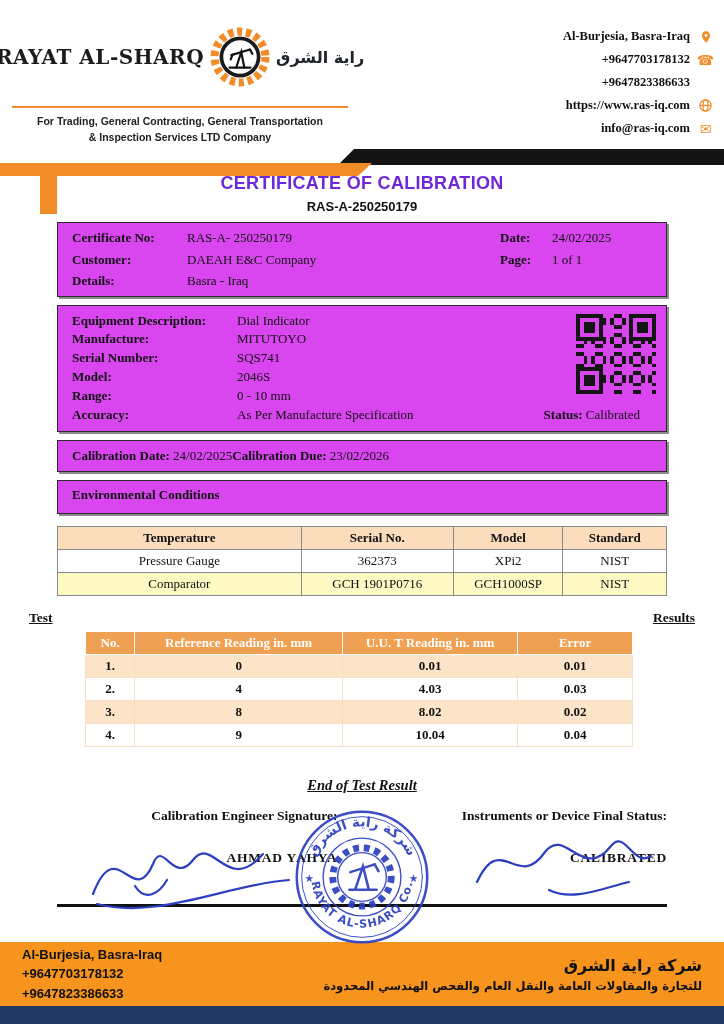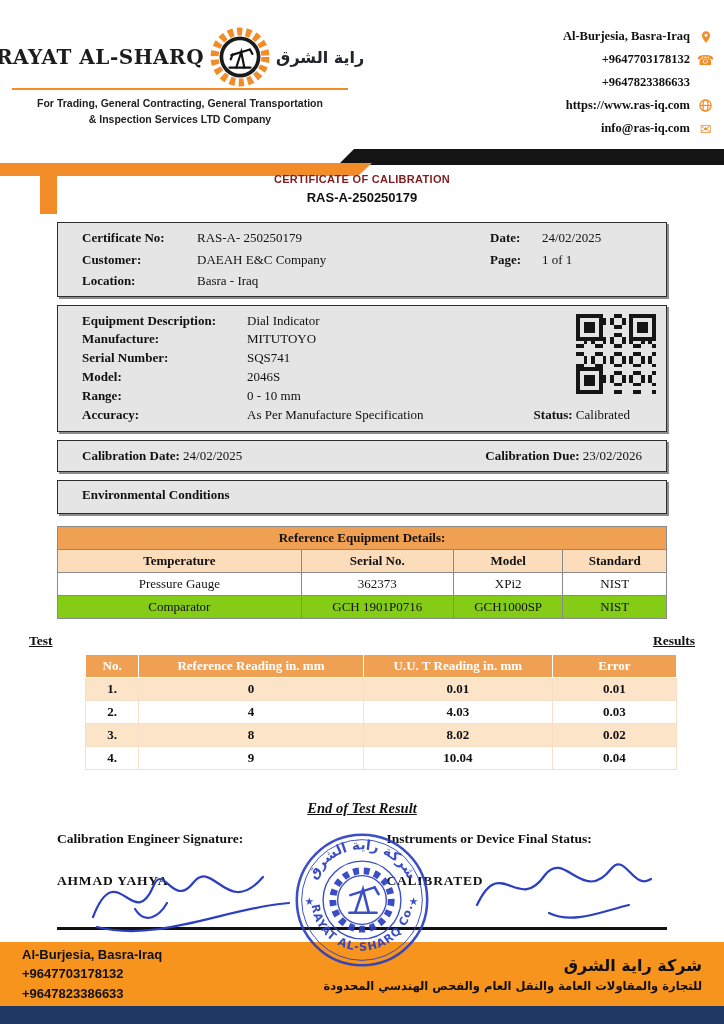--- a/index.html
+++ b/index.html
@@ -7,80 +7,80 @@
   body { font-family:"Liberation Serif", serif; color:#111; }
   .page { position:relative; width:724px; height:1024px; background:#fff; margin:0 auto; overflow:hidden; }
 
   
   .header { position:relative; height:148px; }
   .header-left { position:absolute; left:12px; top:26px; width:336px; }
   .logo-row { display:flex; align-items:center; justify-content:center; gap:5px; }
   .company-en { font-family:"DejaVu Serif", serif; font-weight:bold; font-size:20px; letter-spacing:.5px; color:#1c1c1c; white-space:nowrap; }
   .logo-gear svg { width:62px; height:62px; display:block; }
   .company-ar { font-family:"DejaVu Sans", sans-serif; font-weight:bold; font-size:16px; color:#20242c; white-space:nowrap; }
-  .tagline { margin-top:0; border-top:2.5px solid #F28C28; padding-top:5px; text-align:center;
+  .tagline { margin-top:18px; border-top:2.5px solid #F28C28; padding-top:5px; text-align:center;
              font-family:"Liberation Sans", sans-serif; font-weight:bold; font-size:10.5px; color:#222; line-height:1.55; }
   .header-right { position:absolute; right:10px; top:28px; display:flex; flex-direction:column; gap:6px; align-items:flex-end;
                   font-weight:bold; font-size:12.5px; }
   .contact-row { display:flex; align-items:center; gap:7px; }
   .contact-icon { width:17px; height:17px; display:inline-flex; align-items:center; justify-content:center;
                   color:#F28C28; font-size:14px; font-family:"DejaVu Sans", sans-serif; }
   .contact-icon.hidden { visibility:hidden; }
 
   .band-black { position:absolute; top:149px; left:338px; width:400px; height:16px; background:#141414;
                 clip-path:polygon(16px 0, 100% 0, 100% 100%, 0 100%); }
   .band-orange { position:absolute; top:163px; left:0; width:372px; height:13px; background:#F28C28;
                  clip-path:polygon(0 0, 100% 0, calc(100% - 14px) 100%, 0 100%); }
   .title-accent { position:absolute; left:40px; top:172px; width:17px; height:42px; background:#F28C28; }
 
   
   .title-block { position:absolute; top:173px; left:0; width:100%; text-align:center; }
-  .title-main { font-family:"Liberation Sans", sans-serif; font-weight:bold; font-size:11px; letter-spacing:.3px; color:#7f1d1d; }
+  .title-main { font-family:"Liberation Sans", sans-serif; font-weight:bold; font-size:18px; letter-spacing:.3px; color:#6d28d9; }
   .title-ref  { font-family:"Liberation Sans", sans-serif; font-weight:bold; font-size:13px; margin-top:5px; color:#101010; }
 
   
   .content { position:absolute; top:222px; left:57px; width:610px; font-size:13px; }
   .lbl { font-weight:bold; }
-  .box { border:1px solid #2c2c2c; box-shadow:2px 2px 0 rgba(0,0,0,.45); background:#e5e5e5; padding:6px 24px; margin-bottom:8px; }
+  .box { border:1px solid #2c2c2c; box-shadow:2px 2px 0 rgba(0,0,0,.45); background:#d946ef; padding:6px 14px; margin-bottom:8px; }
 
   .cert-grid { display:grid; grid-template-columns:115px 1fr 52px 100px; row-gap:4px; line-height:1.35; }
 
   .equip-box { position:relative; min-height:118px; }
   .equip-row { display:flex; line-height:1.45; }
   .equip-row .lbl { width:165px; flex:none; }
   .status-wrap { margin-left:auto; margin-right:12px; white-space:nowrap; }
   .qr { position:absolute; top:8px; right:10px; width:80px; height:80px; }
 
-  .cal-box { display:flex; justify-content:space-between; line-height:1.4; }
+  .cal-box { display:flex; justify-content:flex-start; line-height:1.4; }
 
   .env-box .env-title { font-weight:bold; margin-bottom:4px; }
   .env-grid { display:grid; grid-template-columns:185px 185px 115px 1fr; line-height:1.35; }
 
   table { border-collapse:collapse; width:100%; font-size:13px; }
   .ref-table { margin-top:12px; }
   .ref-table td, .ref-table th { border:1px solid #8a8a8a; padding:3px 6px; text-align:center; }
   .ref-title-cell { background:#F0A052; font-weight:bold; }
   .ref-table th { background:#FBDDBC; font-weight:bold; }
-  .ref-table tr.alt td { background:#84cc16; }
+  .ref-table tr.alt td { background:#fef9c3; }
   .rt-c0 { width:40%; } .rt-c1 { width:25%; } .rt-c2 { width:18%; } .rt-c3 { width:17%; }
 
   .test-labels { display:flex; justify-content:space-between; margin:14px -28px 5px -28px; font-weight:bold; font-size:13.5px; }
   .test-labels span { text-decoration:underline; }
-  .test-table { width:592px; margin-left:28px; }
+  .test-table { width:548px; margin-left:28px; }
   .test-table th { background:#F0A052; color:#fff; font-weight:bold; padding:3px 4px; border:1px solid #fff; }
   .test-table td { padding:3px 4px; text-align:center; font-weight:bold; border:1px solid #F6DFC6; background:#fff; }
   .test-table tr.peach td { background:#FCE4C8; }
   .tt-c0 { width:9%; } .tt-c1 { width:38%; } .tt-c2 { width:32%; } .tt-c3 { width:21%; }
 
   .end-result { text-align:center; font-weight:bold; font-style:italic; text-decoration:underline; font-size:14.5px; margin-top:30px; }
 
   
   .sig-section { position:relative; margin-top:14px; height:156px; }
   .sig-labels { display:flex; justify-content:space-between; font-weight:bold; font-size:13.5px; }
-  .sig-col { width:46%; text-align:left; }
+  .sig-col { width:46%; text-align:right; }
   .sig-name { margin-top:26px; font-weight:bold; letter-spacing:.8px; font-size:13.5px; }
   .sig-svg { position:absolute; pointer-events:none; }
   .sig-left  { left:18px;  top:16px; }
   .sig-right { right:4px; top:8px; }
   .end-line { position:absolute; left:0; right:0; top:96px; height:3px; background:#121212; }
   .stamp { position:absolute; left:50%; top:-4px; transform:translateX(-50%); z-index:3; opacity:.92; }
 
   
   .footer { position:absolute; left:0; bottom:18px; width:100%; height:64px; background:#F7941E;
             display:flex; justify-content:space-between; align-items:center; padding:0 22px; }
@@ -171,21 +171,21 @@
         <span class="lbl">Certificate No:</span>
         <span>RAS-A- 250250179</span>
         <span class="lbl">Date:</span>
         <span>24/02/2025</span>
 
         <span class="lbl">Customer:</span>
         <span>DAEAH E&amp;C Company</span>
         <span class="lbl">Page:</span>
         <span>1 of 1</span>
 
-        <span class="lbl">Location:</span>
+        <span class="lbl">Details:</span>
         <span>Basra - Iraq</span>
         <span></span>
           <span></span>
       </div>
     </div>
 
     <div class="box equip-box">
       <div class="equip-row">
         <span class="lbl">Equipment Description:</span>
         <span>Dial Indicator</span>
@@ -423,23 +423,20 @@
       </span>
     </div>
 
     <div class="box env-box">
       <div class="env-title">Environmental Conditions</div>
     </div>
 
     <table class="ref-table">
       <tbody>
         <tr>
-          <td colspan="4" class="ref-title-cell">Reference Equipment Details:</td>
-        </tr>
-        <tr>
           <th class="rt-c0">Temperature</th>
           <th class="rt-c1">Serial No.</th>
           <th class="rt-c2">Model</th>
           <th class="rt-c3">Standard</th>
         </tr>
         <tr>
           <td>Pressure Gauge</td>
           <td>362373</td>
           <td>XPi2</td>
           <td>NIST</td>

